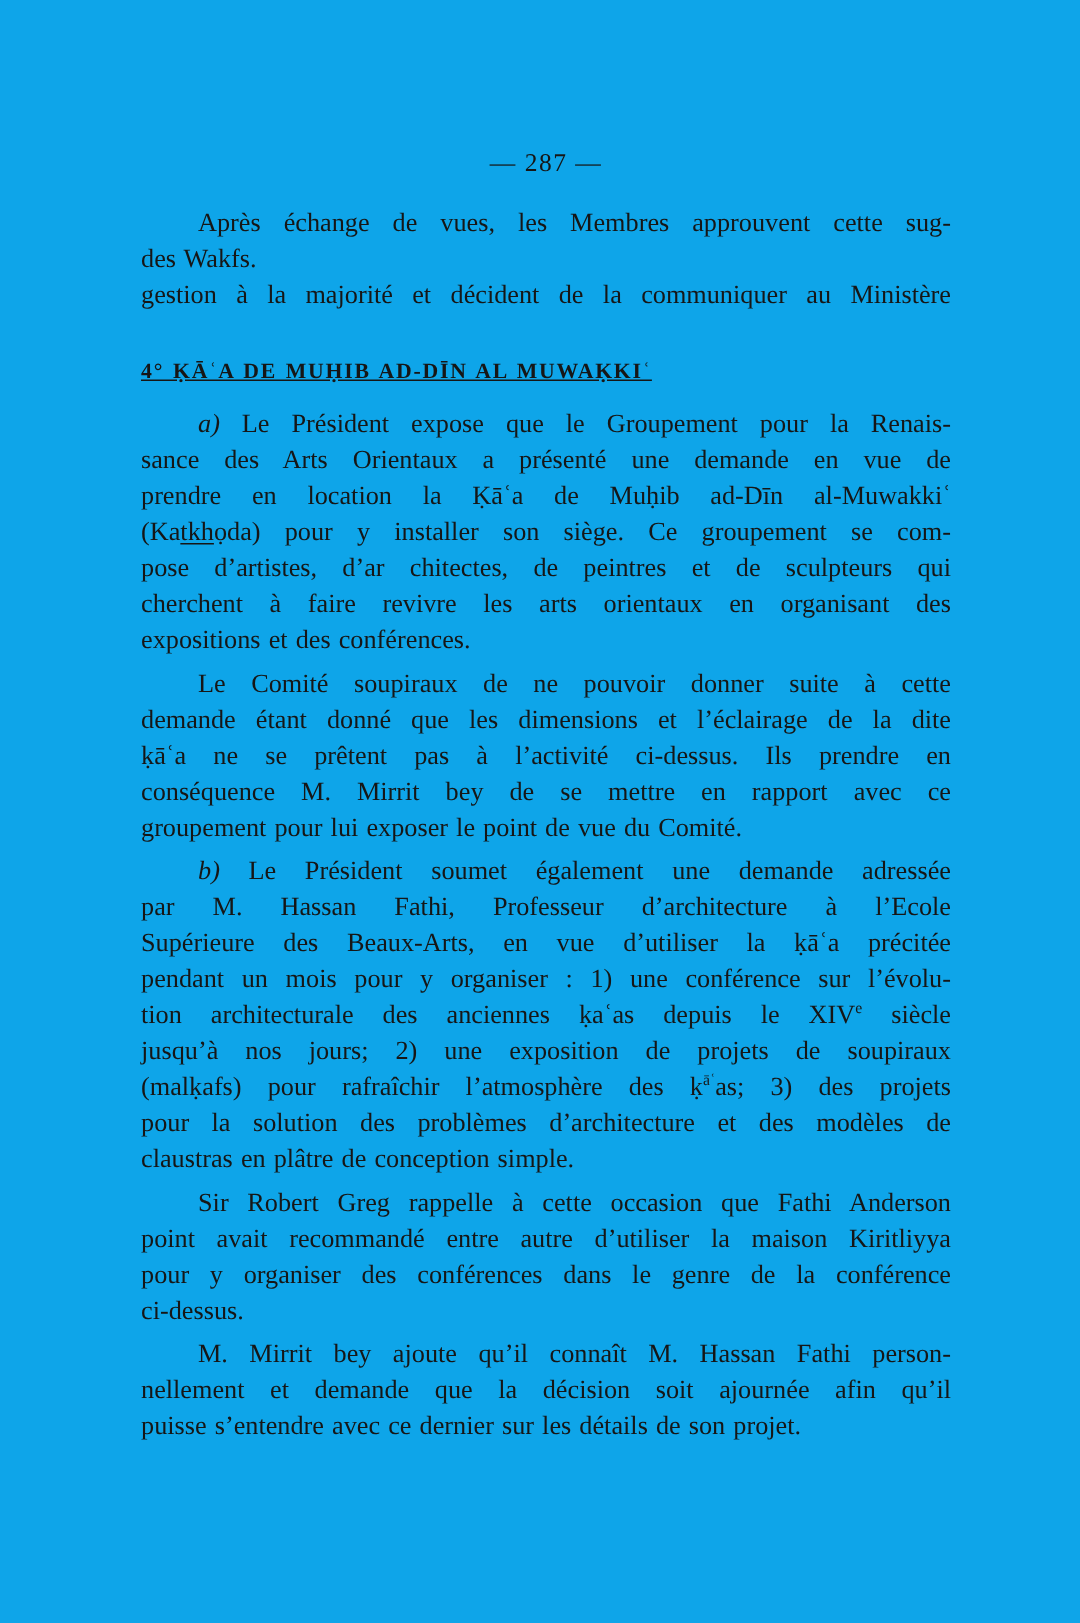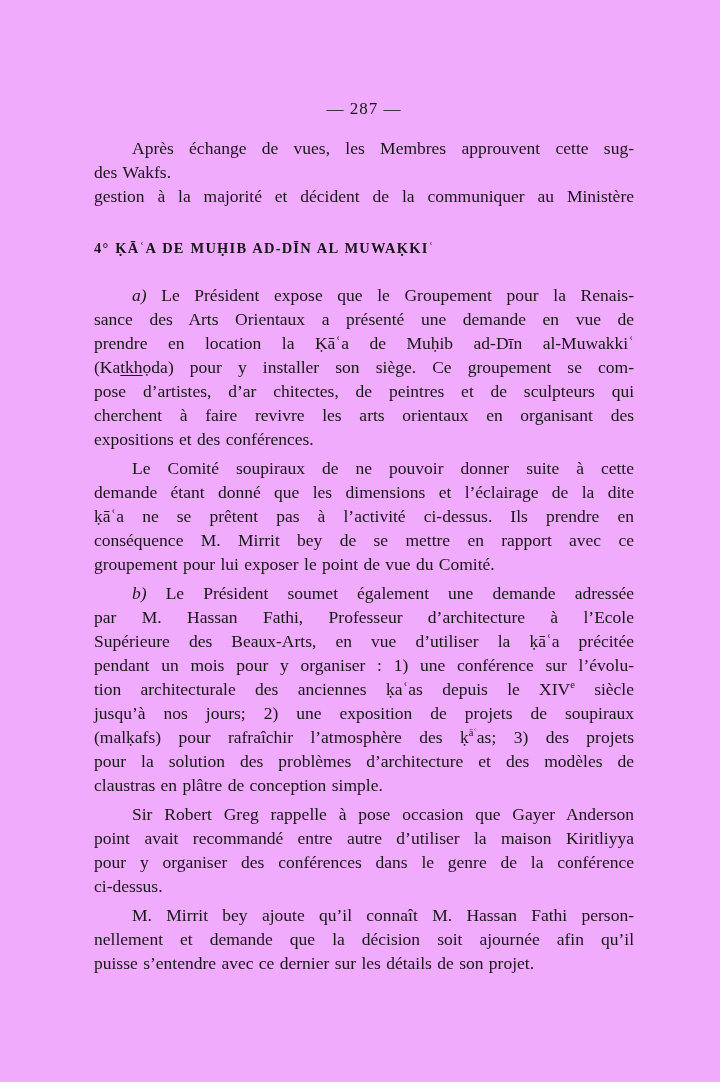--- a/index.html
+++ b/index.html
@@ -1,20 +1,20 @@
 <!DOCTYPE html>
 <html><head>
 <meta charset="utf-8">
 <style>
   html, body { margin: 0; padding: 0; background: #e8e8e8; }
   .page {
     position: relative;
     width: 720px;
     height: 1082px;
-    background: #f0abfc;
+    background: #0ea5e9;
     color: #161616;
     font-family: "Liberation Serif", "DejaVu Serif", serif;
     overflow: hidden;
   }
   .textblock {
     position: absolute;
     left: 94px;
     top: 100px;
     width: 540px;
   }
@@ -22,27 +22,28 @@
     text-align: center;
     font-size: 17px;
     line-height: 18px;
     letter-spacing: 1px;
     margin-bottom: 18px;
   }
   .block { margin: 0; }
   .paragraph { margin-top: 5px; }
   .heading {
     margin-top: 30px;
-    margin-bottom: 25px;
+    margin-bottom: 12px;
     text-align: center;
     font-weight: bold;
     font-size: 14.5px;
     line-height: 20px;
     letter-spacing: 1.2px;
     word-spacing: 4px;
+    text-decoration: underline;
   }
   .heading .line { text-align: center; text-align-last: center; }
   .line {
     font-size: 17.5px;
     line-height: 24px;
     text-align: justify;
     text-align-last: justify;
     word-spacing: 1px;
   }
   .heading .line { font-size: inherit; line-height: inherit; }
@@ -91,21 +92,21 @@
           <div class="line">par M. Hassan Fathi, Professeur d’architecture à l’Ecole</div>
           <div class="line">Supérieure des Beaux-Arts, en vue d’utiliser la ḳāʿa précitée</div>
           <div class="line">pendant un mois pour y organiser : 1) une conférence sur l’évolu-</div>
           <div class="line">tion architecturale des anciennes ḳaʿas depuis le XIV<sup>e</sup> siècle</div>
           <div class="line">jusqu’à nos jours; 2) une exposition de projets de soupiraux</div>
           <div class="line">(malḳafs) pour rafraîchir l’atmosphère des ḳ<sup>āʿ</sup>as; 3) des projets</div>
           <div class="line">pour la solution des problèmes d’architecture et des modèles de</div>
           <div class="line last">claustras en plâtre de conception simple.</div>
         </div>
         <div class="block paragraph">
-          <div class="line first">Sir Robert Greg rappelle à pose occasion que Gayer Anderson</div>
+          <div class="line first">Sir Robert Greg rappelle à cette occasion que Fathi Anderson</div>
           <div class="line">point avait recommandé entre autre d’utiliser la maison Kiritliyya</div>
           <div class="line">pour y organiser des conférences dans le genre de la conférence</div>
           <div class="line last">ci-dessus.</div>
         </div>
         <div class="block paragraph">
           <div class="line first">M. Mirrit bey ajoute qu’il connaît M. Hassan Fathi person-</div>
           <div class="line">nellement et demande que la décision soit ajournée afin qu’il</div>
           <div class="line last">puisse s’entendre avec ce dernier sur les détails de son projet.</div>
         </div>
       </div>

